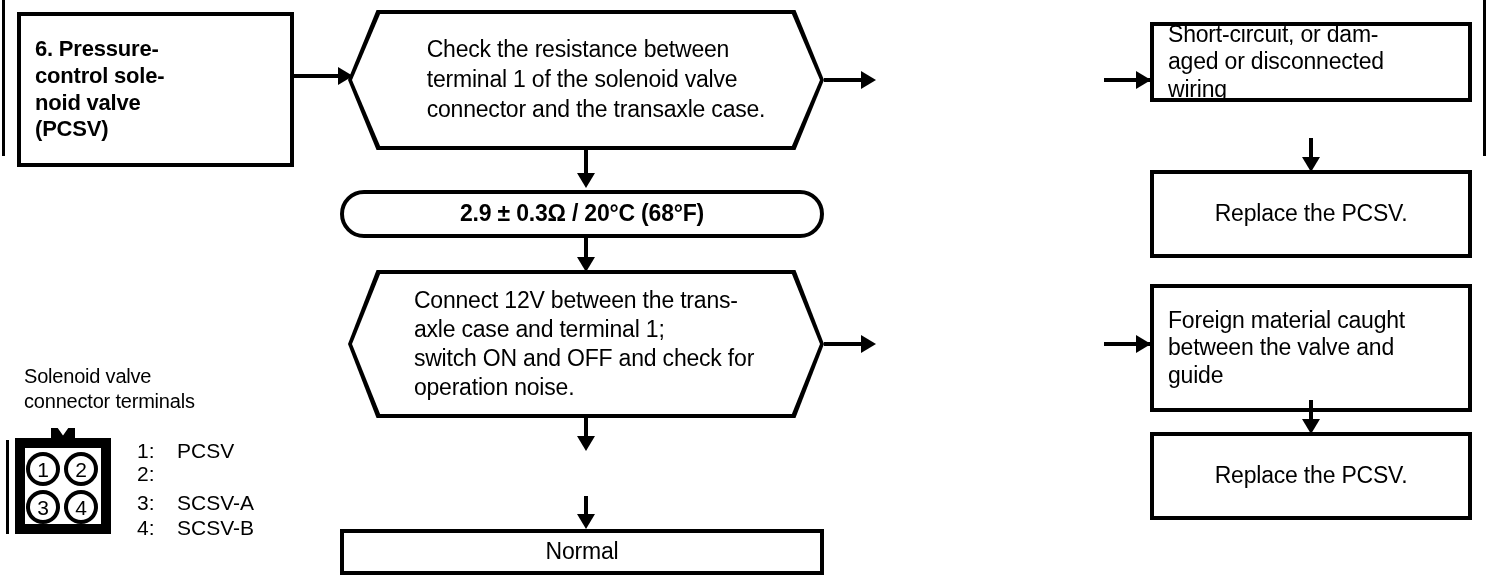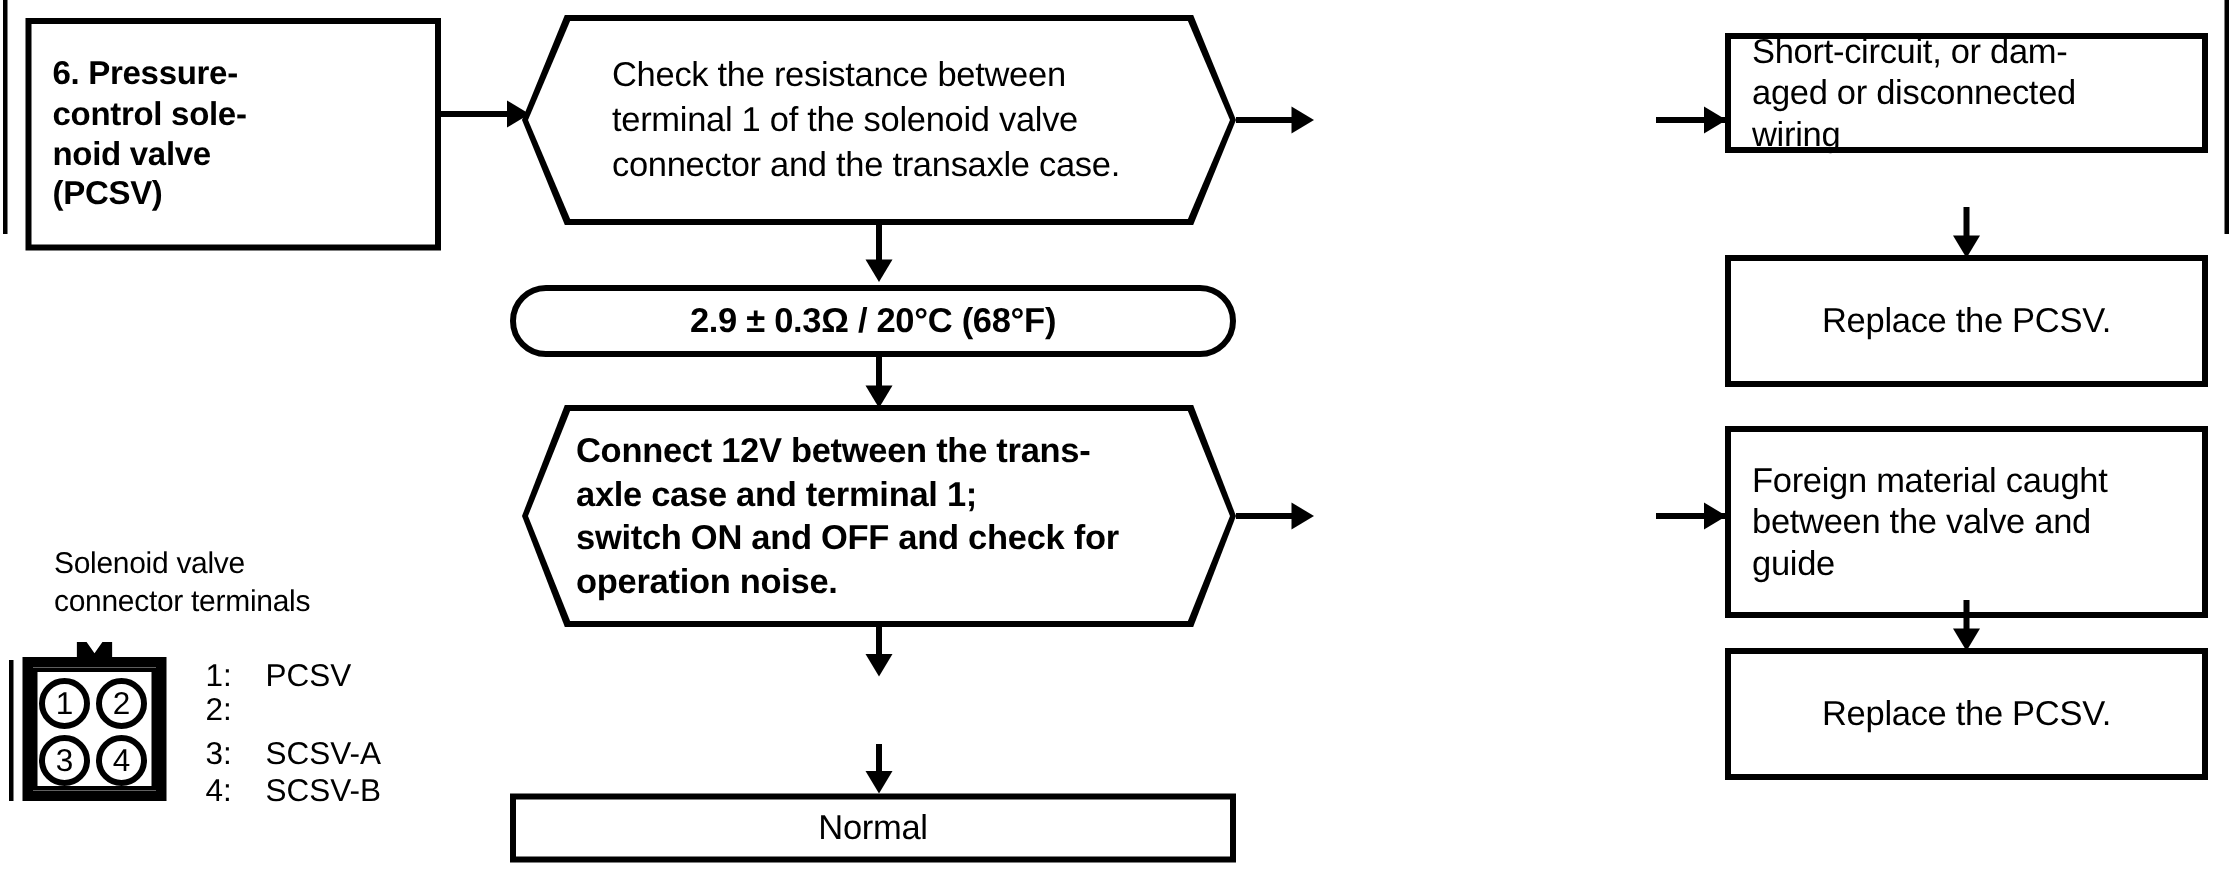--- a/index.html
+++ b/index.html
@@ -94,20 +94,21 @@
   }
   .hexwrap, .hexinner{
     clip-path:polygon(6.0% 0%, 94.0% 0%, 100% 50%, 94.0% 100%, 6.0% 100%, 0% 50%);
   }
   .hextext{
     position:absolute;
     left:0;right:0;top:0;bottom:0;
     display:flex;
     align-items:center;
     z-index:3;
+    justify-content:center;
   }
   .hextext .txt{
     font-size:23px;
     line-height:1.30;
     padding-left:60px;
     padding-right:40px;
     letter-spacing:-0.2px;
   }
 
   
@@ -128,21 +129,20 @@
     border-top:15px solid #000;
   }
 
   
   .legend-caption{
     position:absolute;
     font-size:20px;
     line-height:1.25;
     letter-spacing:-0.2px;
     white-space:pre-line;
-    margin-left:12px;
   }
   .conn-body{
     position:absolute;
     border:7px solid #000;
     background:#fff;
     box-sizing:border-box;
   }
   .conn-inner{
     position:absolute;
     border:3px solid #000;
@@ -229,21 +229,21 @@
     <div class="txt" style="font-weight:bold;">2.9 ± 0.3Ω / 20°C (68°F)</div>
   </div>
 
   <div class="vline" style="left:584px; top:238px; height:26px;"></div>
   <div class="arrow-d" style="left:577px; top:257px;"></div>
 
   <div class="hexwrap" style="left:348px; top:270px; width:476px; height:148px;">
     <div class="hexinner"></div>
   </div>
   <div class="hextext" style="left:348px; top:270px; width:476px; height:148px;">
-    <div class="txt" style="white-space:pre-line; padding-left:36px; line-height:1.26;font-weight:bold;">Connect 12V between the trans-
+    <div class="txt" style="white-space:pre-line; padding-left:36px; line-height:1.26;">Connect 12V between the trans-
 axle case and terminal 1;
 switch ON and OFF and check for
 operation noise.</div>
   </div>
 
   <div class="hline" style="left:824px; top:342px; width:46px;"></div>
   <div class="arrow-r" style="left:861px; top:335px;"></div>
 
 
   <div class="hline" style="left:1104px; top:342px; width:46px;"></div>

